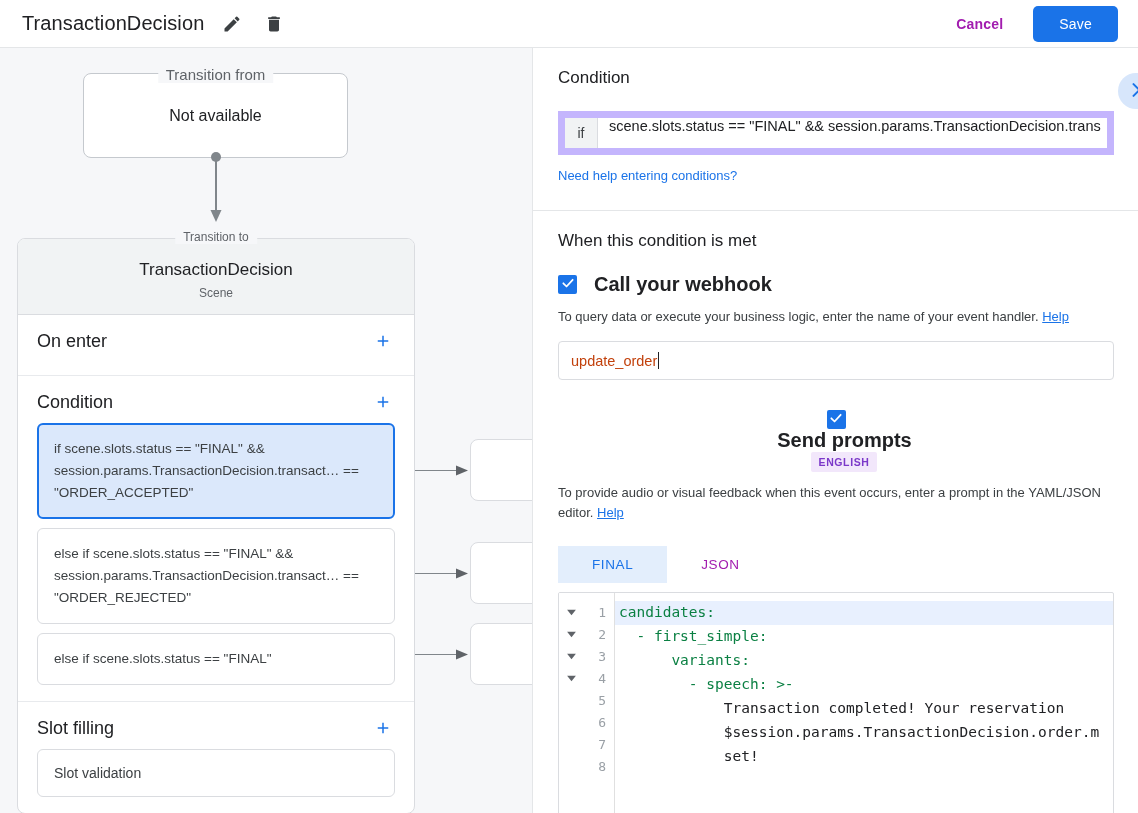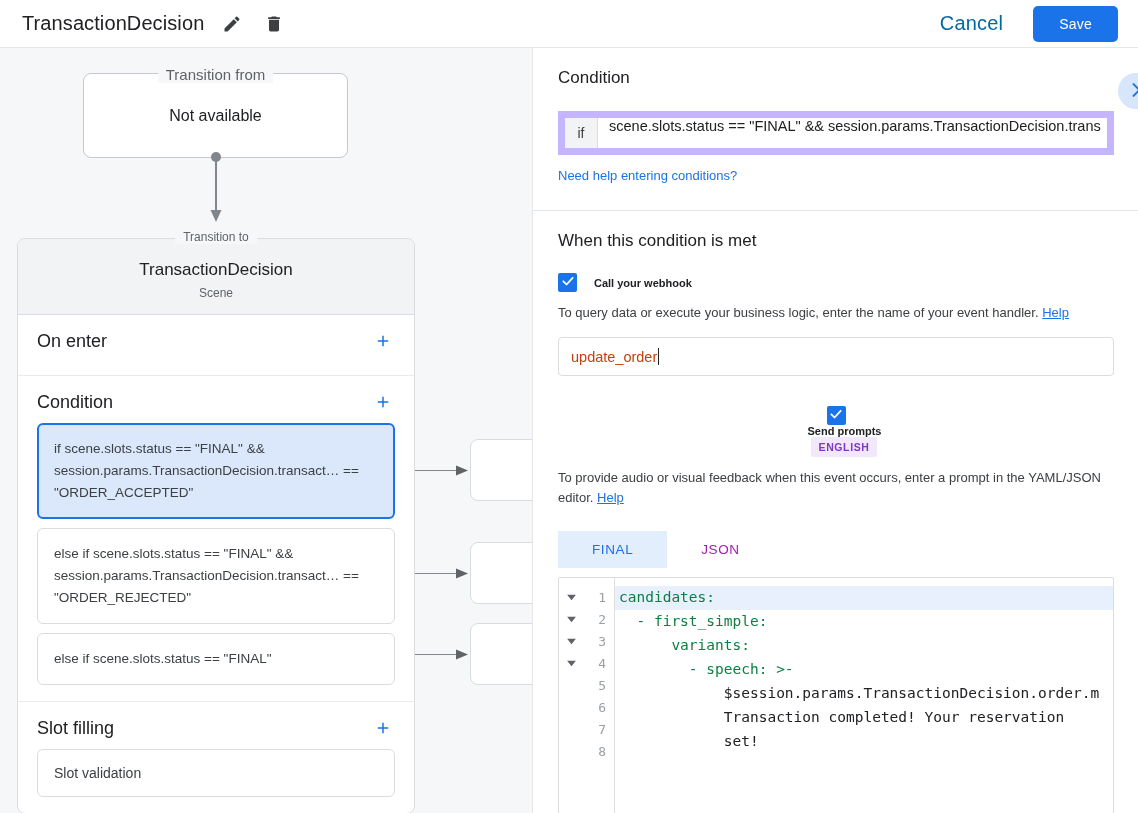--- a/index.html
+++ b/index.html
@@ -28,21 +28,21 @@
     letter-spacing: .1px; white-space: nowrap;
   }
   .icon-btn {
     width: 28px; height: 28px; margin-left: 14px;
     display: flex; align-items: center; justify-content: center;
     border: none; background: transparent; cursor: pointer; padding: 0;
   }
   .icon-btn svg { display: block; }
   .topbar-spacer { flex: 1; }
   .cancel-btn {
-    font-size: 20px; font-weight: 400; color: #0369a1;
+    font-size: 14px; font-weight: 700; color: #a21caf;
     background: transparent; border: none; cursor: pointer;
     padding: 9px 16px; letter-spacing: .2px; border-radius: 4px;
   }
   .save-btn {
     font-size: 14px; font-weight: 500; color: #fff;
     background: #1a73e8; border: none; cursor: pointer;
     padding: 10px 26px; margin-left: 14px;
     border-radius: 5px; letter-spacing: .2px;
   }
 
@@ -178,21 +178,21 @@
 
   .sec2-title { font-size: 17px; color: #202124; margin-bottom: 22px; }
 
   .check-row { display: flex; align-items: center; }
   .checkbox {
     width: 19px; height: 19px; border-radius: 2px; background: #1a73e8;
     display: flex; align-items: center; justify-content: center;
     cursor: pointer; flex: 0 0 19px;
   }
   .check-label {
-    font-size: 11px; font-weight: 700; color: #202124; margin-left: 17px;
+    font-size: 20px; font-weight: 700; color: #202124; margin-left: 17px;
   }
   .lang-badge {
     margin-left: 16px; background: #f2e7fb; color: #7b38c9;
     font-size: 10.5px; font-weight: 700; letter-spacing: .6px;
     padding: 4px 8px; border-radius: 2px;
   }
   .helper-text {
     font-size: 13px; color: #3c4043; line-height: 1.55;
     margin-top: 11px; max-width: 562px;
   }
@@ -486,22 +486,22 @@
             <div class="gutter-row">
               <span>8</span>
             </div>
           </div>
 
           <div class="code">
             <div class="code-row hl"><span class="tok-key">candidates:</span></div>
             <div class="code-row"><span class="tok-key">  - first_simple:</span></div>
             <div class="code-row"><span class="tok-key">      variants:</span></div>
             <div class="code-row"><span class="tok-key">        - speech: &gt;-</span></div>
+            <div class="code-row"><span class="tok-punct">            Transaction completed! Your reservation</span></div>
             <div class="code-row"><span class="tok-punct">            $session.params.TransactionDecision.order.m</span></div>
-            <div class="code-row"><span class="tok-punct">            Transaction completed! Your reservation</span></div>
             <div class="code-row"><span class="tok-punct">            set!</span></div>
             <div class="code-row"><span class="tok-punct"></span></div>
           </div>
         </div>
 
       </div>
     </div>
 
   </div>
 </div>

